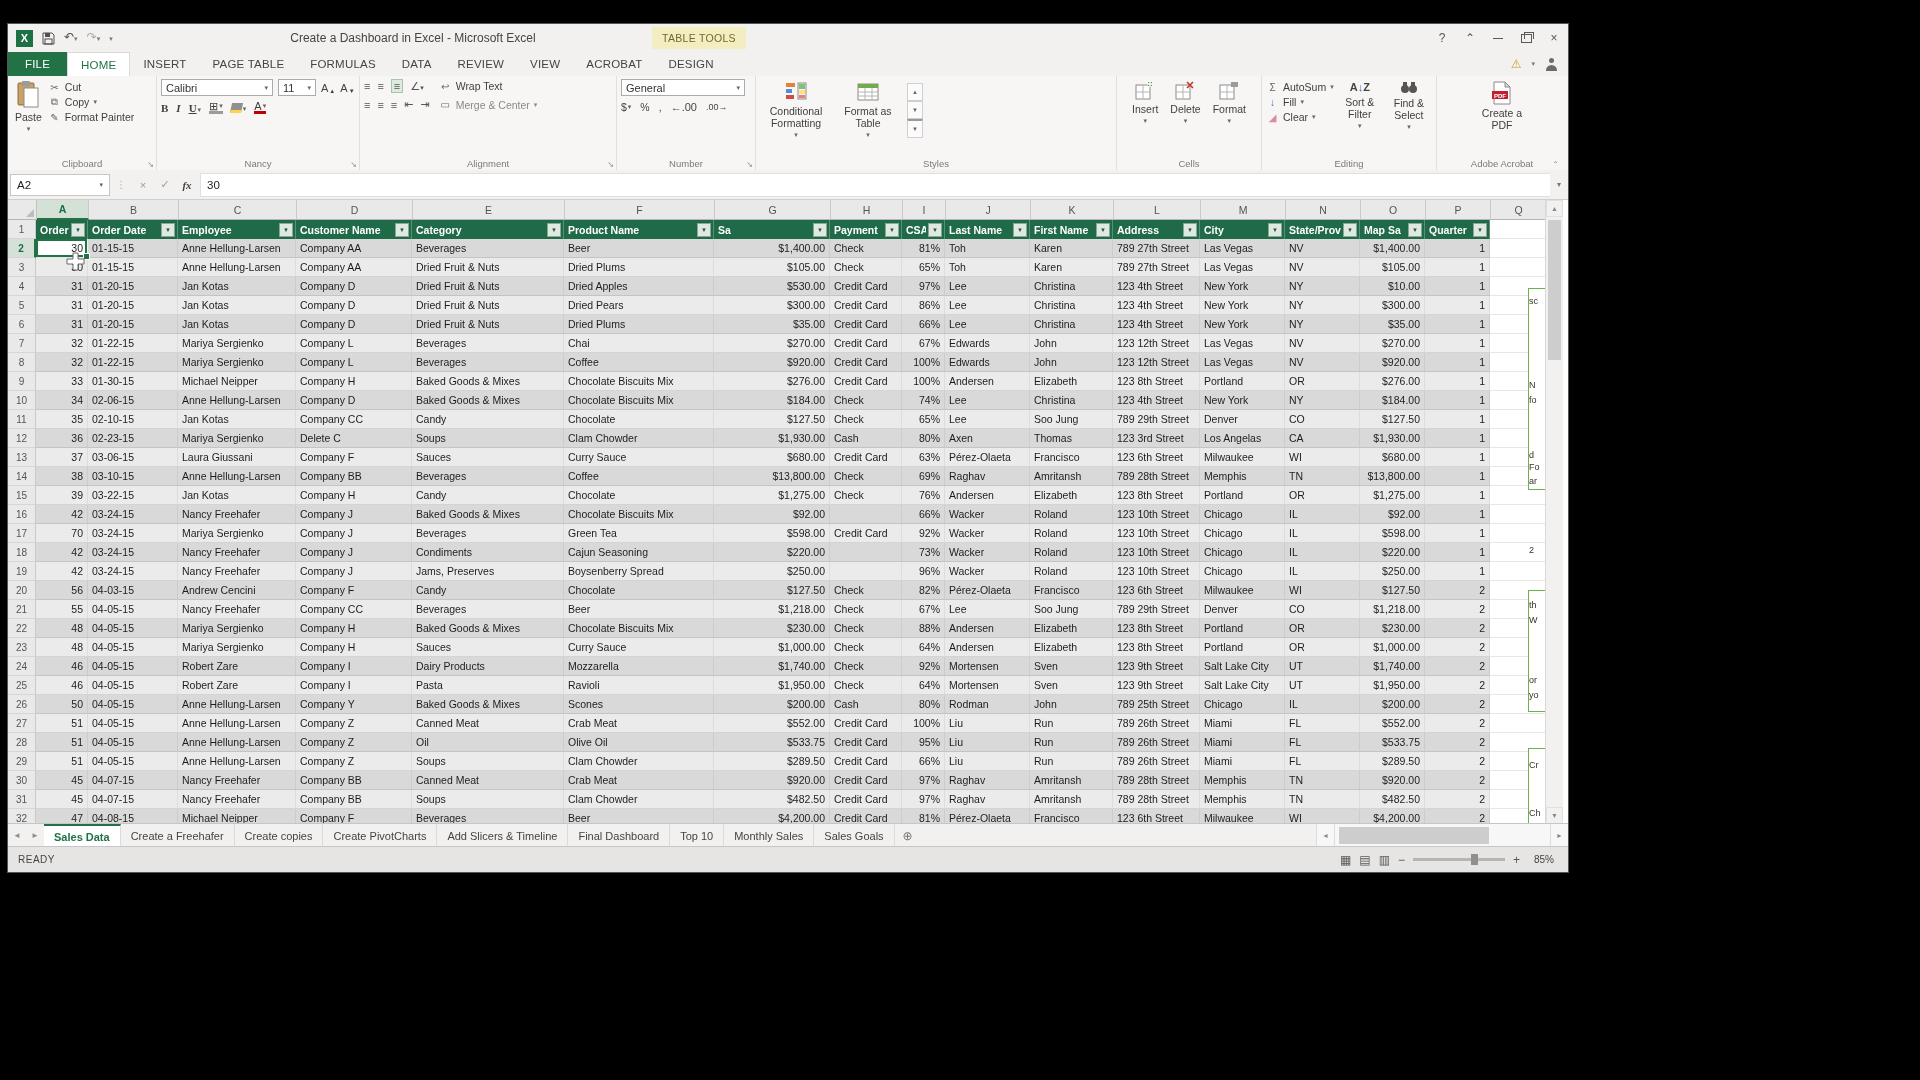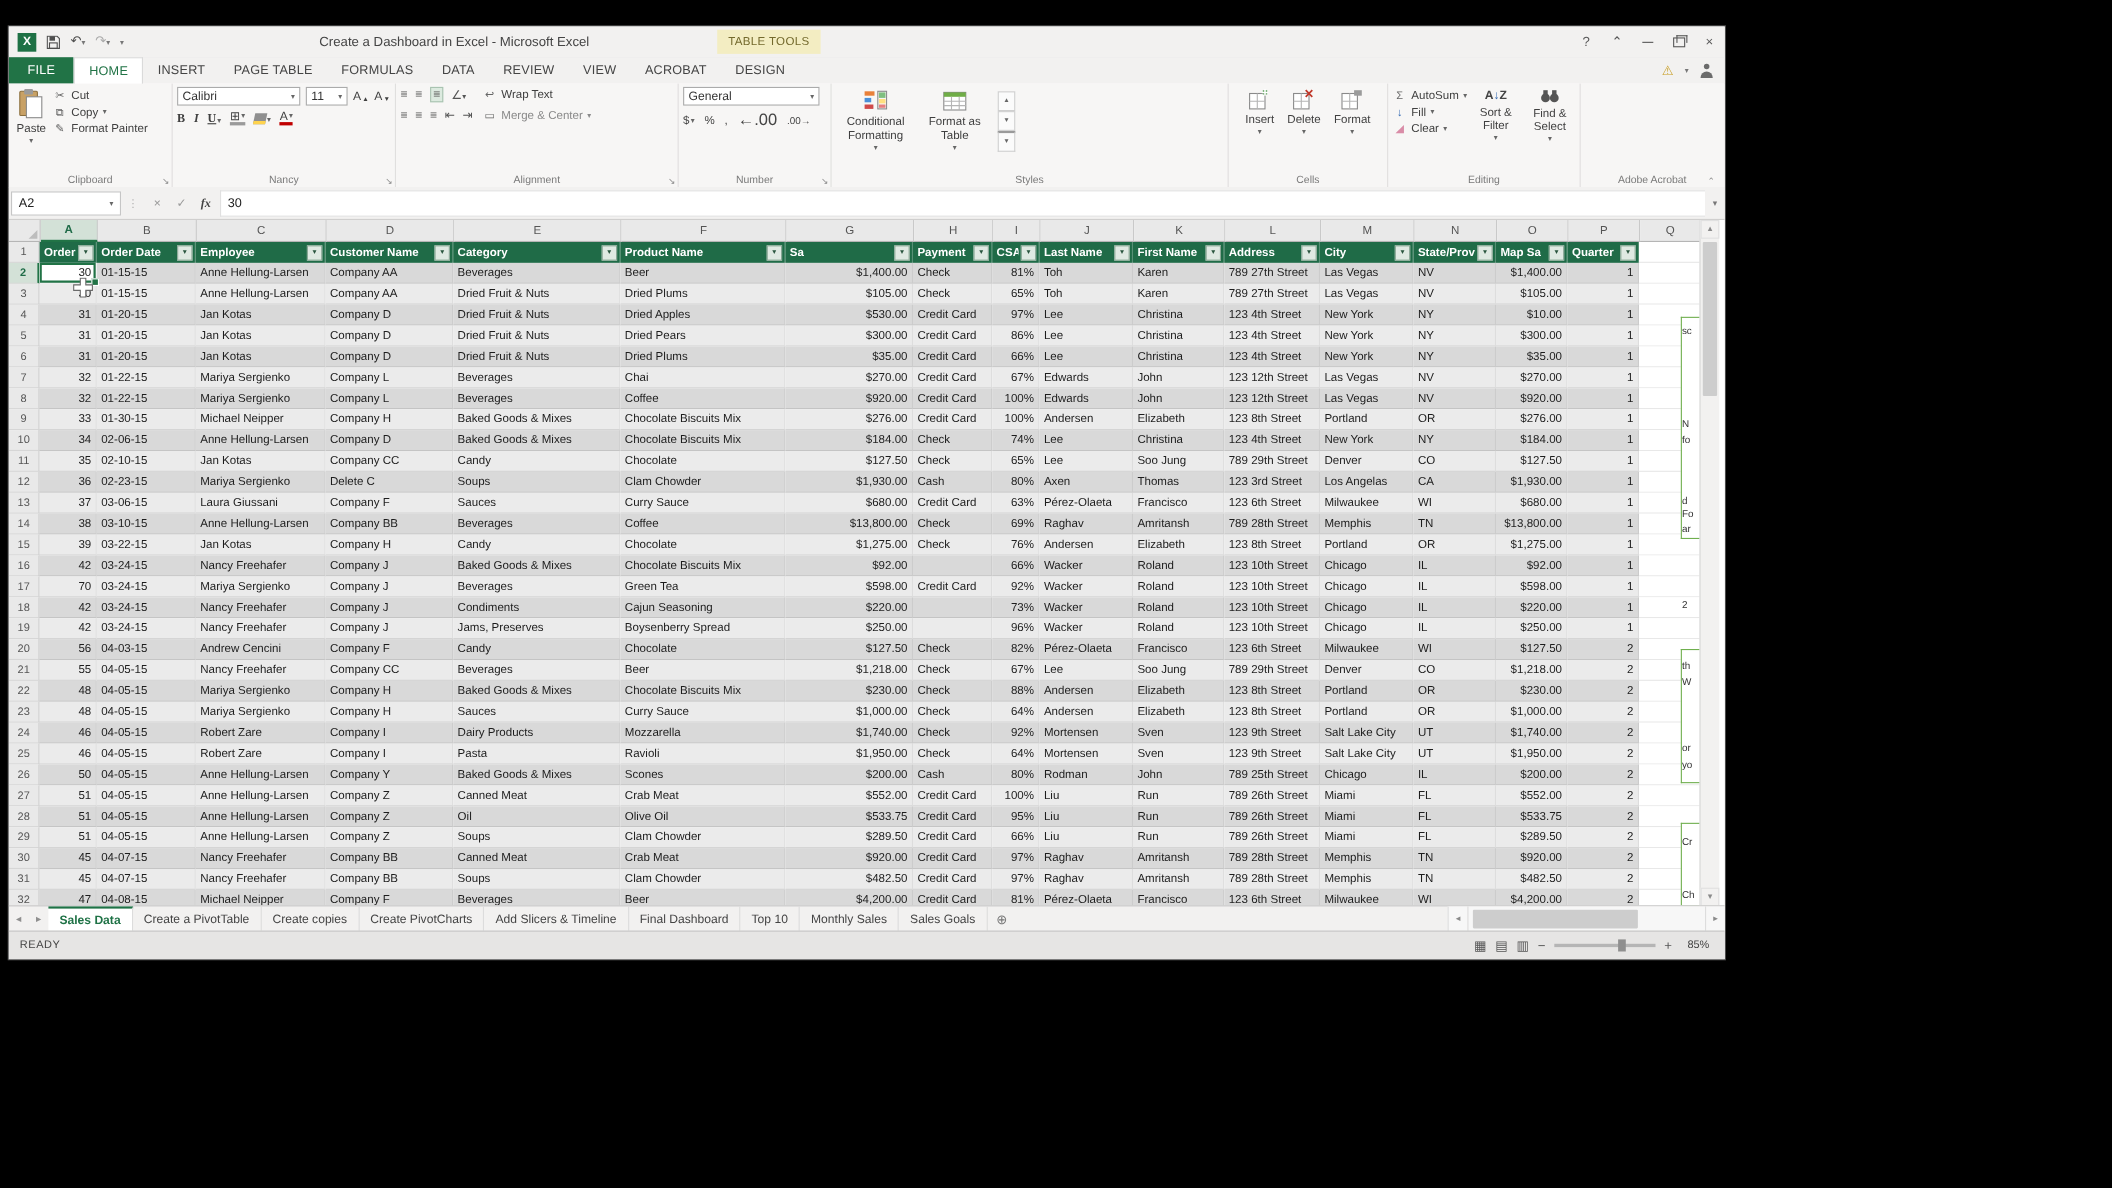--- a/index.html
+++ b/index.html
@@ -313,21 +313,21 @@
           <span class="numbtn">
               <span>$</span>
               <span class="dd" style="font-size:7px;color:#666;">▾</span>
             </span>
           <span class="numbtn">
               <span>%</span>
             </span>
           <span class="numbtn">
               <span>,</span>
             </span>
-          <span class="numbtn" style="font-size:15px;">←.00</span>
+          <span class="numbtn" style="font-size:11px;">←.00</span>
           <span class="numbtn" style="font-size:9px;">.00→</span>
         </div>
       </div>
       <span class="glabel">Number</span>
       <span class="launcher">↘</span>
     </div>
 
     <div class="group" style="width:361px;">
       <div class="gcontent">
         <div class="bigbtn" style="width:66px;">
@@ -433,20 +433,31 @@
               <rect x="12" y="1" width="4" height="5" fill="#555"></rect>
             </svg>
           <span>Find &amp; Select</span>
           <span class="dd">▾</span>
         </div>
       </div>
       <span class="glabel">Editing</span>
     </div>
 
     <div class="group" style="width:130px;border-right:none;">
+      <div class="gcontent" style="justify-content:center;">
+        <div class="bigbtn" style="width:58px;">
+          <svg class="iconsvg" width="22" height="24" viewBox="0 0 22 24">
+              <path d="M3 1h11l5 5v17H3z" fill="#fff" stroke="#8a8a8a"></path>
+              <path d="M14 1l5 5h-5z" fill="#d9d9d9" stroke="#8a8a8a"></path>
+              <rect x="1" y="10" width="16" height="8" fill="#c11f2e"></rect>
+              <text x="9" y="16.5" font-size="6" fill="#fff" text-anchor="middle" font-family="Liberation Sans, sans-serif" font-weight="bold">PDF</text>
+            </svg>
+          <span>Create a PDF</span>
+        </div>
+      </div>
       <span class="glabel">Adobe Acrobat</span>
       <span class="launcher" style="right:8px;">⌃</span>
     </div>
   </div>
 
   <div class="formulabar">
     <div class="namebox">
         <span>A2</span>
         <span class="dd">▾</span>
       </div>
@@ -1198,21 +1209,21 @@
     <svg class="cursor-cross" style="left:58px;top:52px;" width="19" height="19" viewBox="0 0 19 19">
       <path d="M7 1h5v6h6v5h-6v6H7v-6H1V7h6z" fill="#fff" stroke="#6a6a6a" stroke-width="1"></path>
     </svg>
   </div>
 
   <div class="tabbar">
     <span class="tabnav">◄</span>
     <span class="tabnav">►</span>
     <div id="sheet-tab-list" style="display:flex;align-items:stretch;">
         <div class="sheettab active">Sales Data</div>
-        <div class="sheettab">Create a PivotTable</div>
+        <div class="sheettab">Create a Freehafer</div>
         <div class="sheettab">Create copies</div>
         <div class="sheettab">Create PivotCharts</div>
         <div class="sheettab">Add Slicers &amp; Timeline</div>
         <div class="sheettab">Final Dashboard</div>
         <div class="sheettab">Top 10</div>
         <div class="sheettab">Monthly Sales</div>
         <div class="sheettab">Sales Goals</div>
       </div>
     <span class="addsheet">⊕</span>
     <div class="hscroll">

